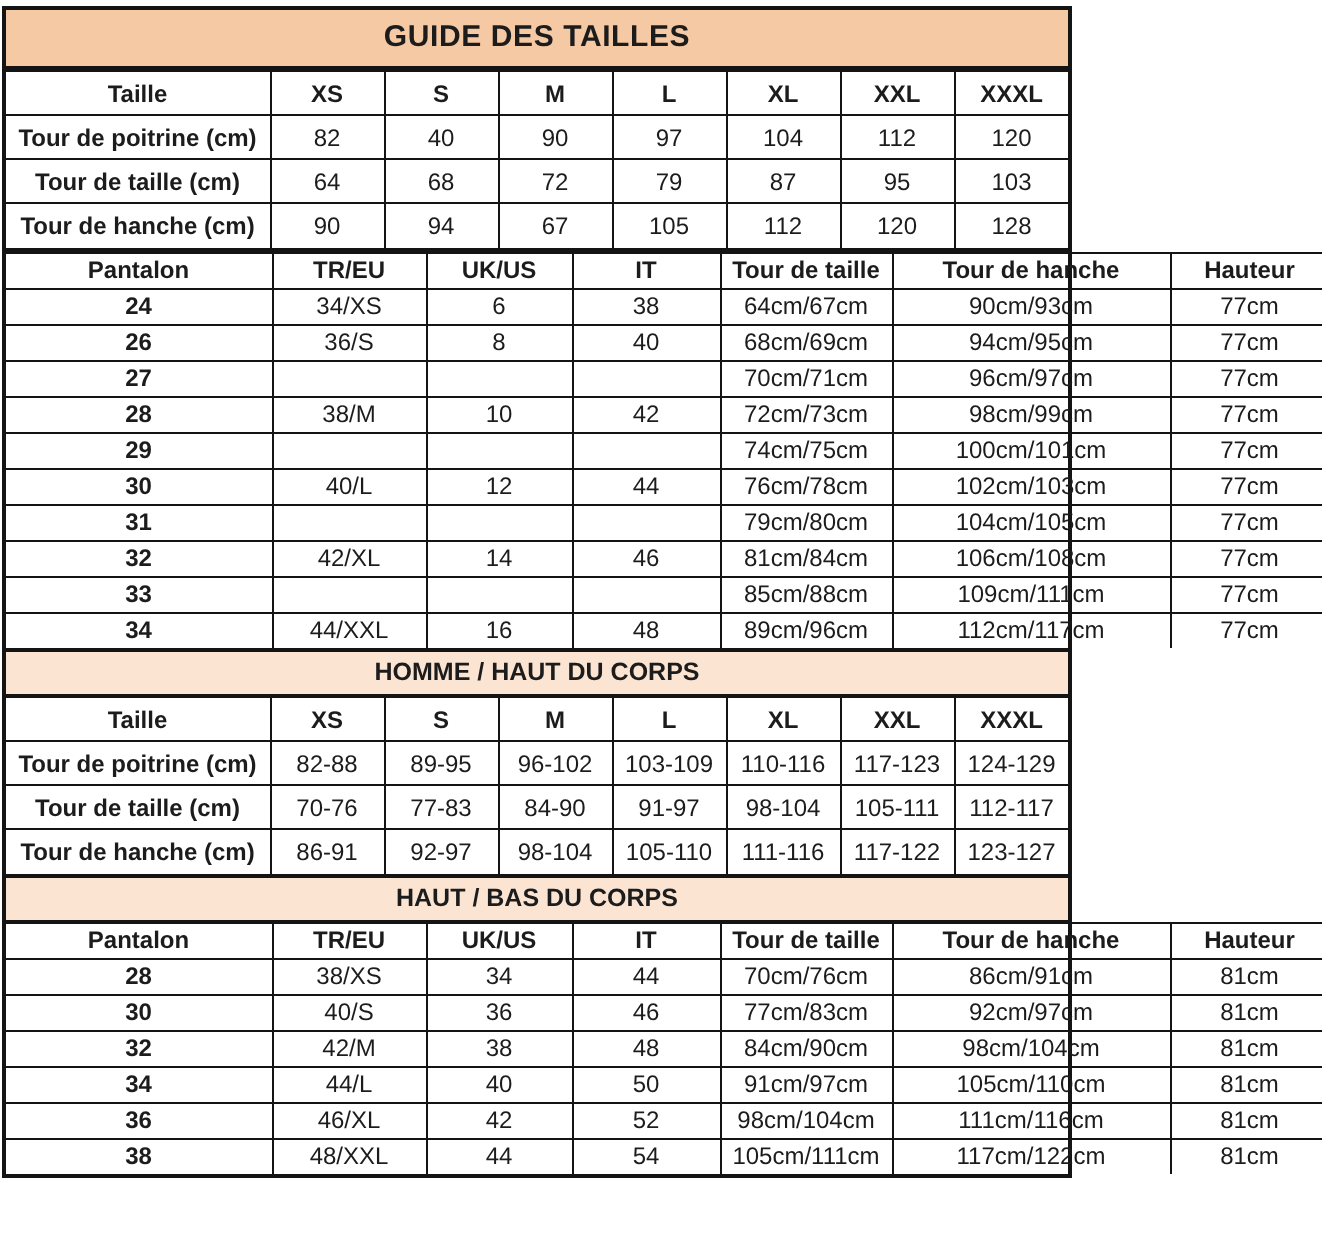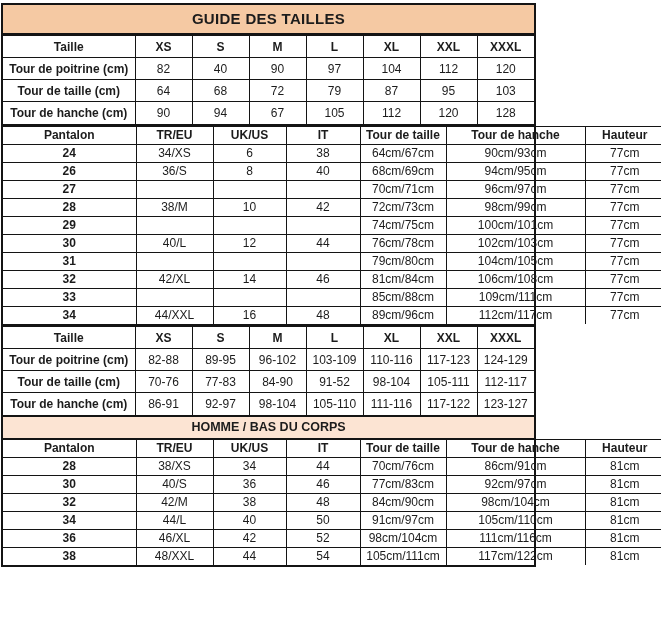--- a/index.html
+++ b/index.html
@@ -239,20 +239,21 @@
                 <td class="cell">16</td>
                 <td class="cell">48</td>
                 <td class="cell">89cm/96cm</td>
                 <td class="cell">112cm/117cm</td>
                 <td class="cell">77cm</td>
               </tr>
             </tbody>
           </table>
         </div>
         <div class="section">
+          <div class="section-heading">HOMME / HAUT DU CORPS</div>
           <table class="tbl tops">
             <colgroup>
               <col style="width: 132px;">
               <col>
               <col>
               <col>
               <col>
               <col>
               <col>
               <col>
@@ -278,40 +279,40 @@
                 <td class="cell">103-109</td>
                 <td class="cell">110-116</td>
                 <td class="cell">117-123</td>
                 <td class="cell">124-129</td>
               </tr>
               <tr>
                 <td class="row-label">Tour de taille (cm)</td>
                 <td class="cell">70-76</td>
                 <td class="cell">77-83</td>
                 <td class="cell">84-90</td>
-                <td class="cell">91-52</td>
+                <td class="cell">91-97</td>
                 <td class="cell">98-104</td>
                 <td class="cell">105-111</td>
                 <td class="cell">112-117</td>
               </tr>
               <tr>
                 <td class="row-label">Tour de hanche (cm)</td>
                 <td class="cell">86-91</td>
                 <td class="cell">92-97</td>
                 <td class="cell">98-104</td>
                 <td class="cell">105-110</td>
                 <td class="cell">111-116</td>
                 <td class="cell">117-122</td>
                 <td class="cell">123-127</td>
               </tr>
             </tbody>
           </table>
         </div>
         <div class="section">
-          <div class="section-heading">HOMME / BAS DU CORPS</div>
+          <div class="section-heading">HAUT / BAS DU CORPS</div>
           <table class="tbl bottoms">
             <colgroup>
               <col style="width: 133px;">
               <col style="width: 77px;">
               <col style="width: 73px;">
               <col style="width: 74px;">
               <col style="width: 86px;">
               <col style="width: 139px;">
               <col style="width: 79px;">
             </colgroup>

